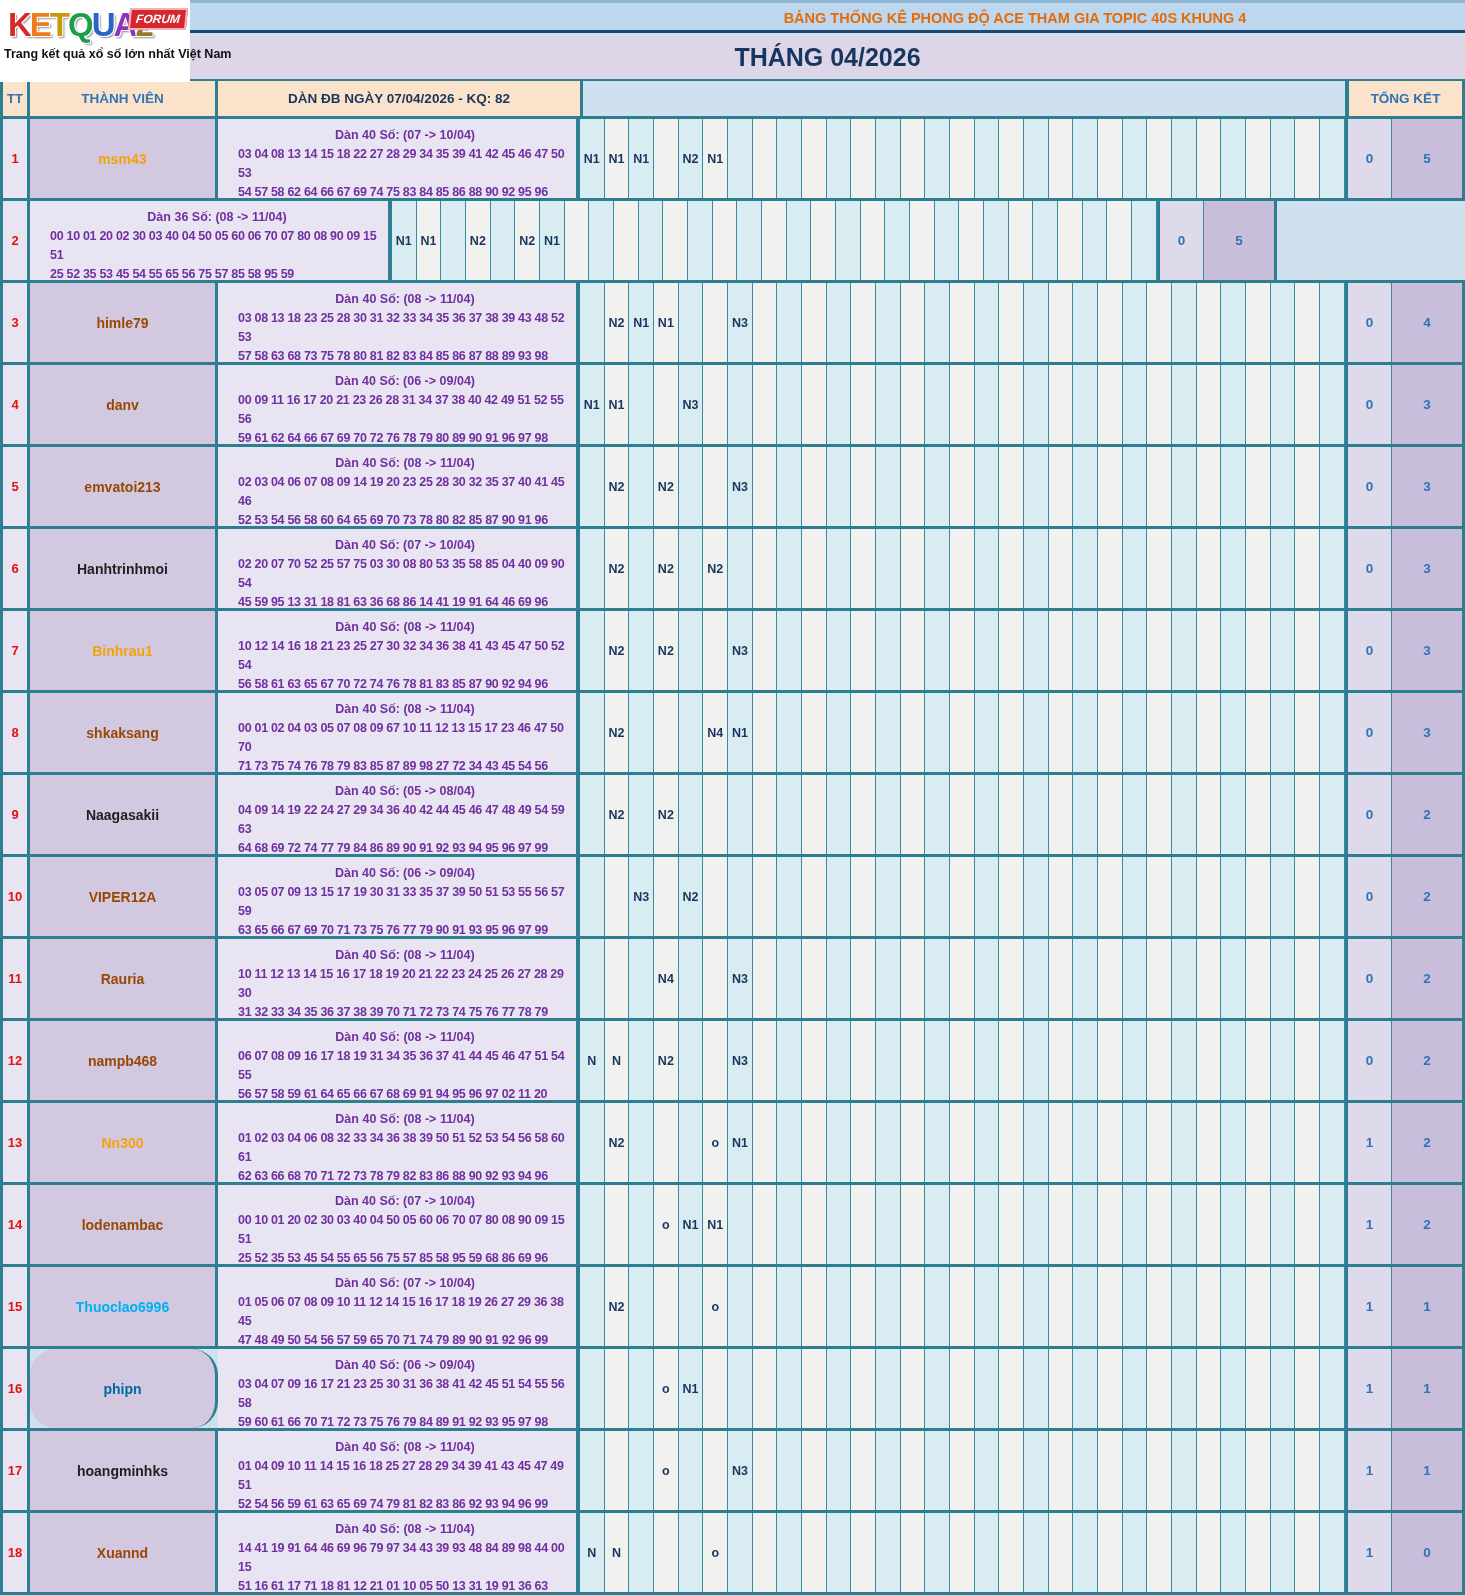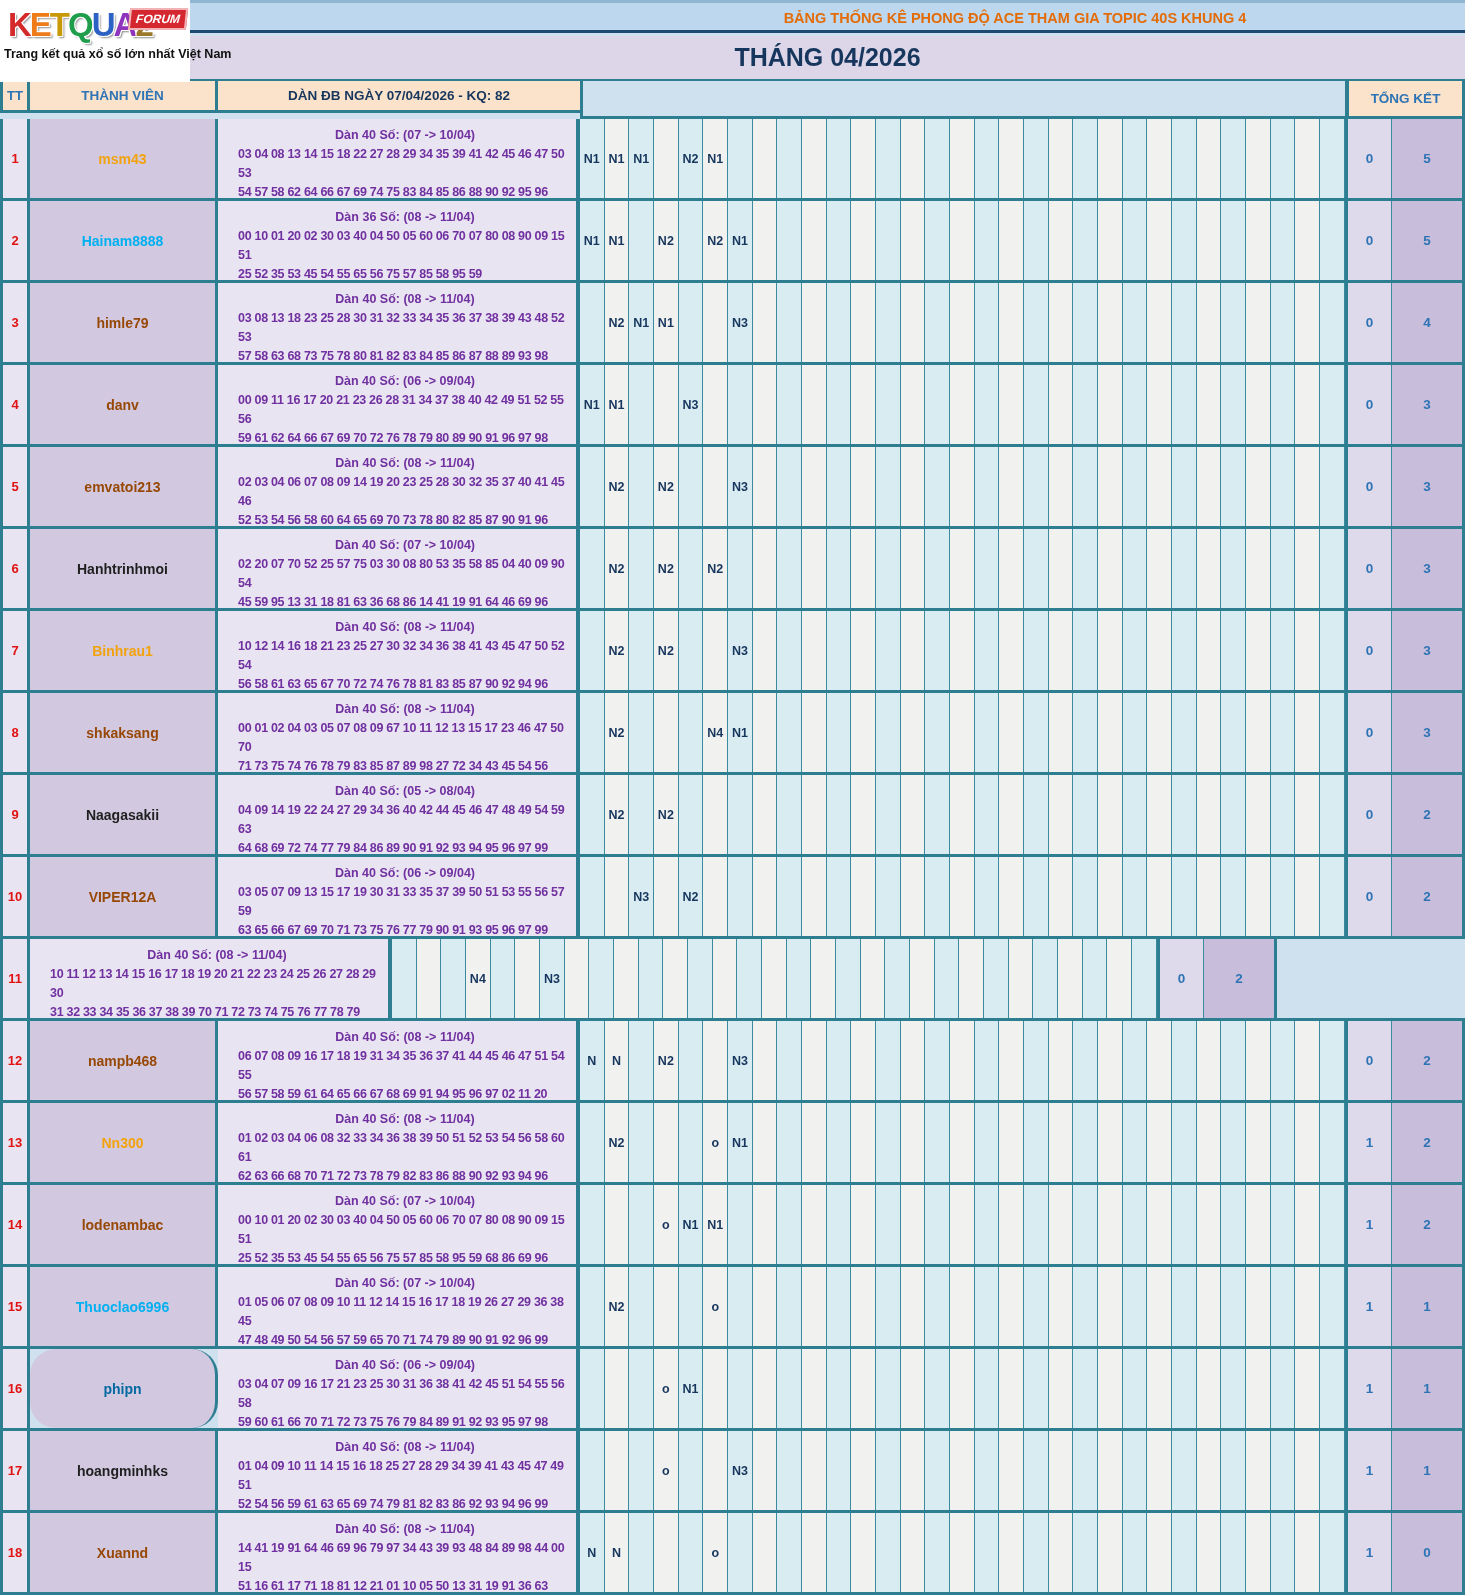--- a/index.html
+++ b/index.html
@@ -16,21 +16,21 @@
   .logo-box{position:absolute;left:0;top:0;width:190px;height:82px;background:#ffffff;z-index:3;padding-top:6px;}
   .brand-line{position:relative;padding-left:8px;white-space:nowrap;}
   .brand{font-size:33px;font-weight:bold;letter-spacing:-2px;
          text-shadow:1px 1px 0 #fff,-1px -1px 0 #fff,1px -1px 0 #fff,-1px 1px 0 #fff,2px 2px 2px rgba(0,0,0,.45);}
   .forum-badge{position:absolute;right:3px;top:2px;background:#d52730;color:#ffffff;
                font-style:italic;font-weight:bold;font-size:12px;padding:2px 5px;
                border:2px solid #f2b3b6;transform:skewX(-6deg);}
   .tagline{padding-left:4px;margin-top:3px;font-size:12.5px;font-weight:bold;color:#111;white-space:nowrap;}
 
   
-  .hdr-left{position:absolute;left:0;top:79px;width:580px;height:34px;display:flex;
+  .hdr-left{position:absolute;left:0;top:79px;width:580px;height:40px;display:flex;
             border-top:2px solid #2e7e92;border-bottom:3px solid #2e7e92;border-left:3px solid #2e7e92;}
   .hc{background:#fbe3cb;display:flex;align-items:center;justify-content:center;
       font-weight:bold;border-right:3px solid #2e7e92;}
   .hc-tt{width:27px;color:#2e74b5;font-size:13px;}
   .hc-member{width:188px;color:#2e74b5;font-size:13.5px;}
   .hc-dan{width:362px;color:#17365d;font-size:13.5px;border-right:none;}
   .hdr-days{position:absolute;left:580px;top:79px;width:765px;height:40px;
             border-top:2px solid #2e7e92;border-left:3px solid #2e7e92;border-bottom:3px solid #2e7e92;}
   .days-row1{height:20px;display:flex;border-bottom:2px solid #2e7e92;margin-top:48px;}
   .days-row2{height:15px;display:flex;justify-content:flex-end;}
@@ -202,21 +202,20 @@
           <div class="c-day even"></div>
           <div class="c-day odd"></div>
           <div class="c-day even"></div>
           <div class="c-day odd"></div>
         </div>
         <div class="c c-tk1">0</div>
         <div class="c c-tk2">5</div>
       </div>
       <div class="row">
         <div class="c c-tt">2</div>
-        <div class="c c-member" style="color: rgb(0, 176, 240);">Hainam8888</div>
         <div class="c-dan">
           <div class="dt">Dàn 36 Số: (08 -&gt; 11/04)</div>
           <div class="dl">00 10 01 20 02 30 03 40 04 50 05 60 06 70 07 80 08 90 09 15 51</div>
           <div class="dl">25 52 35 53 45 54 55 65 56 75 57 85 58 95 59</div>
         </div>
         <div class="c-days">
           <div class="c-day odd">N1</div>
           <div class="c-day even">N1</div>
           <div class="c-day odd"></div>
           <div class="c-day even">N2</div>
@@ -598,20 +597,21 @@
           <div class="c-day even"></div>
           <div class="c-day odd"></div>
           <div class="c-day even"></div>
           <div class="c-day odd"></div>
         </div>
         <div class="c c-tk1">0</div>
         <div class="c c-tk2">2</div>
       </div>
       <div class="row">
         <div class="c c-tt">11</div>
+        <div class="c c-member" style="color: rgb(151, 72, 6);">Rauria</div>
         <div class="c-dan">
           <div class="dt">Dàn 40 Số: (08 -&gt; 11/04)</div>
           <div class="dl">10 11 12 13 14 15 16 17 18 19 20 21 22 23 24 25 26 27 28 29 30</div>
           <div class="dl">31 32 33 34 35 36 37 38 39 70 71 72 73 74 75 76 77 78 79</div>
         </div>
         <div class="c-days">
           <div class="c-day odd"></div>
           <div class="c-day even"></div>
           <div class="c-day odd"></div>
           <div class="c-day even">N4</div>

